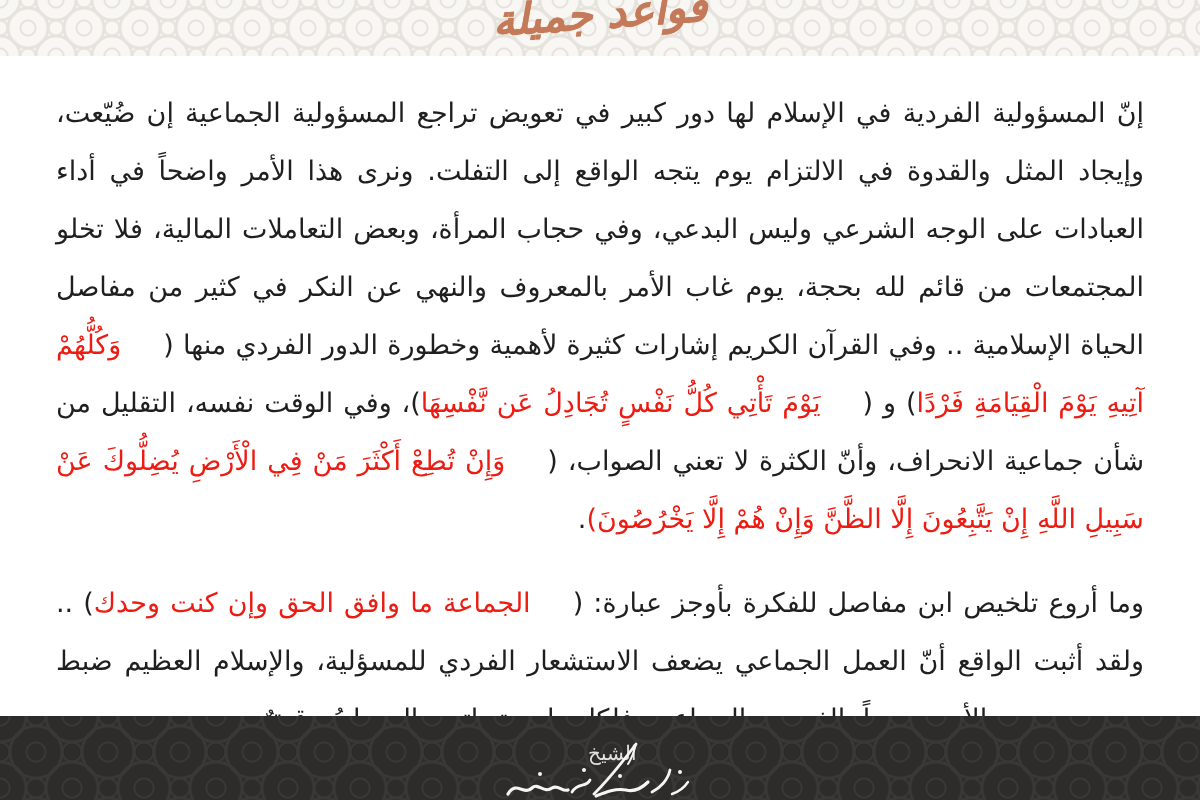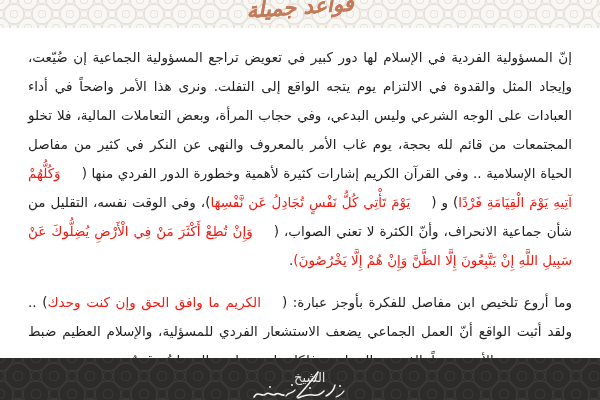--- a/index.html
+++ b/index.html
@@ -68,36 +68,36 @@
       radial-gradient(circle, rgba(0,0,0,0) 4px, var(--footer_line) 4.5px, var(--footer_line) 5px, rgba(0,0,0,0) 5.5px);
     background-size:36px 36px,36px 36px,18px 18px;
     background-position:0 0,18px 18px,9px 9px;
   }
   .signature{
     position:absolute;bottom:-4px;left:0;right:0;height:44px;
     display:flex;align-items:flex-end;justify-content:center;
   }
   .sheikh-label{
     position:absolute;bottom:22px;left:50%;transform:translateX(-6px);
-    color:#f5f5f5;font-size:13px;line-height:8px;opacity:.9;
+    color:#f5f5f5;font-size:10px;line-height:8px;opacity:.9;
   }
   .signature svg{display:block;}
 </style>
 </head>
 <body>
 
 <div class="card">
 
   <div class="band-top">
     <div class="title-calligraphy">قواعد جميلة</div>
   </div>
 
   <div class="article">
     <p><span class="seg-black">إنّ المسؤولية الفردية في الإسلام لها دور كبير في تعويض تراجع المسؤولية الجماعية إن ضُيّعت، وإيجاد المثل والقدوة في الالتزام يوم يتجه الواقع إلى التفلت. ونرى هذا الأمر واضحاً في أداء العبادات على الوجه الشرعي وليس البدعي، وفي حجاب المرأة، وبعض التعاملات المالية، فلا تخلو المجتمعات من قائم لله بحجة، يوم غاب الأمر بالمعروف والنهي عن النكر في كثير من مفاصل الحياة الإسلامية .. وفي القرآن الكريم إشارات كثيرة لأهمية وخطورة الدور الفردي منها (</span><span class="seg-red">وَكُلُّهُمْ آتِيهِ يَوْمَ الْقِيَامَةِ فَرْدًا</span><span class="seg-black">) و (</span><span class="seg-red">يَوْمَ تَأْتِي كُلُّ نَفْسٍ تُجَادِلُ عَن نَّفْسِهَا</span><span class="seg-black">)، وفي الوقت نفسه، التقليل من شأن جماعية الانحراف، وأنّ الكثرة لا تعني الصواب، (</span><span class="seg-red">وَإِنْ تُطِعْ أَكْثَرَ مَنْ فِي الْأَرْضِ يُضِلُّوكَ عَنْ سَبِيلِ اللَّهِ إِنْ يَتَّبِعُونَ إِلَّا الظَّنَّ وَإِنْ هُمْ إِلَّا يَخْرُصُونَ)</span><span class="seg-black">.</span></p>
-    <p class="p-last-center"><span class="seg-black">وما أروع تلخيص ابن مفاصل للفكرة بأوجز عبارة: (</span><span class="seg-red">الكريم ما وافق الحق وإن كنت وحدك</span><span class="seg-black">) .. ولقد أثبت الواقع أنّ العمل الجماعي يضعف الاستشعار الفردي للمسؤلية، والإسلام العظيم ضبط الأمرين معاً، الفردي والجماعي، فلكل واحد تبعاته، والحسابُ دقيقٌ.</span></p>
+    <p class="p-last-center"><span class="seg-black">وما أروع تلخيص ابن مفاصل للفكرة بأوجز عبارة: (</span><span class="seg-red">الجماعة ما وافق الحق وإن كنت وحدك</span><span class="seg-black">) .. ولقد أثبت الواقع أنّ العمل الجماعي يضعف الاستشعار الفردي للمسؤلية، والإسلام العظيم ضبط الأمرين معاً، الفردي والجماعي، فلكل واحد تبعاته، والحسابُ دقيقٌ.</span></p>
   </div>
 
   <div class="band-bottom">
     <div class="signature">
       <span class="sheikh-label">الشيخ</span>
       <svg width="120" height="34" viewBox="0 0 120 34" fill="none" stroke="#f5f5f5" stroke-linecap="round">
 
         <path d="M78 2 C 72 10, 64 20, 57 27" stroke-width="1.4"></path>
         <path d="M78 2 C 77 6, 76 9, 74 12" stroke-width="1"></path>
 

